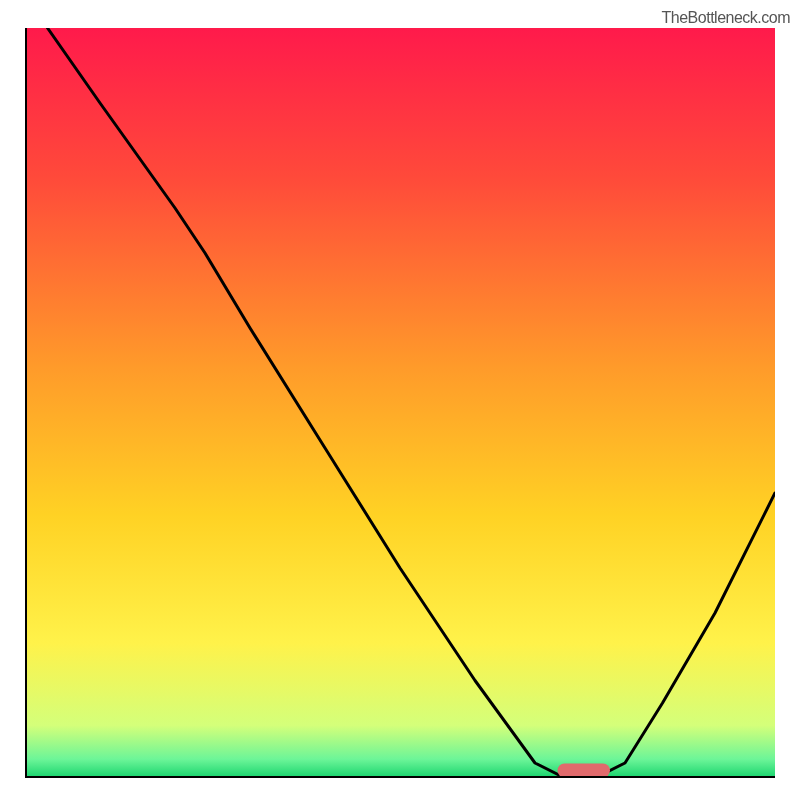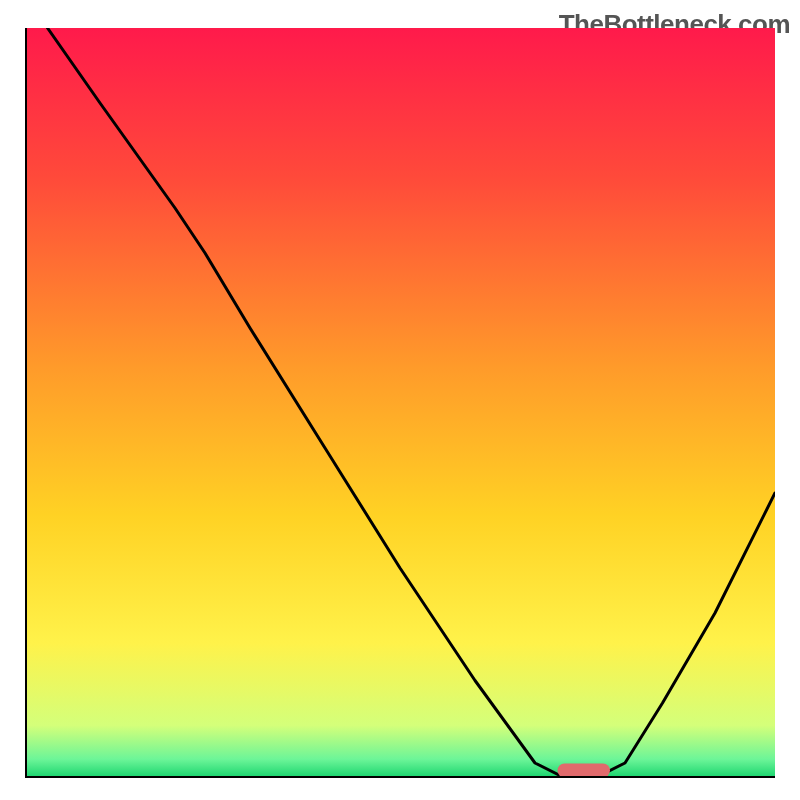--- a/index.html
+++ b/index.html
@@ -14,22 +14,22 @@
   .wrap {
     position: relative;
     width: 800px;
     height: 800px;
   }
   .watermark {
     position: absolute;
     top: 9px;
     right: 10px;
     color: #555555;
-    font-size: 26px;
-    font-weight: 700;
+    font-size: 16px;
+    font-weight: 400;
     letter-spacing: -0.5px;
   }
   .plot {
     position: absolute;
     left: 25px;
     top: 28px;
     width: 750px;
     height: 750px;
   }
   .plot svg {

